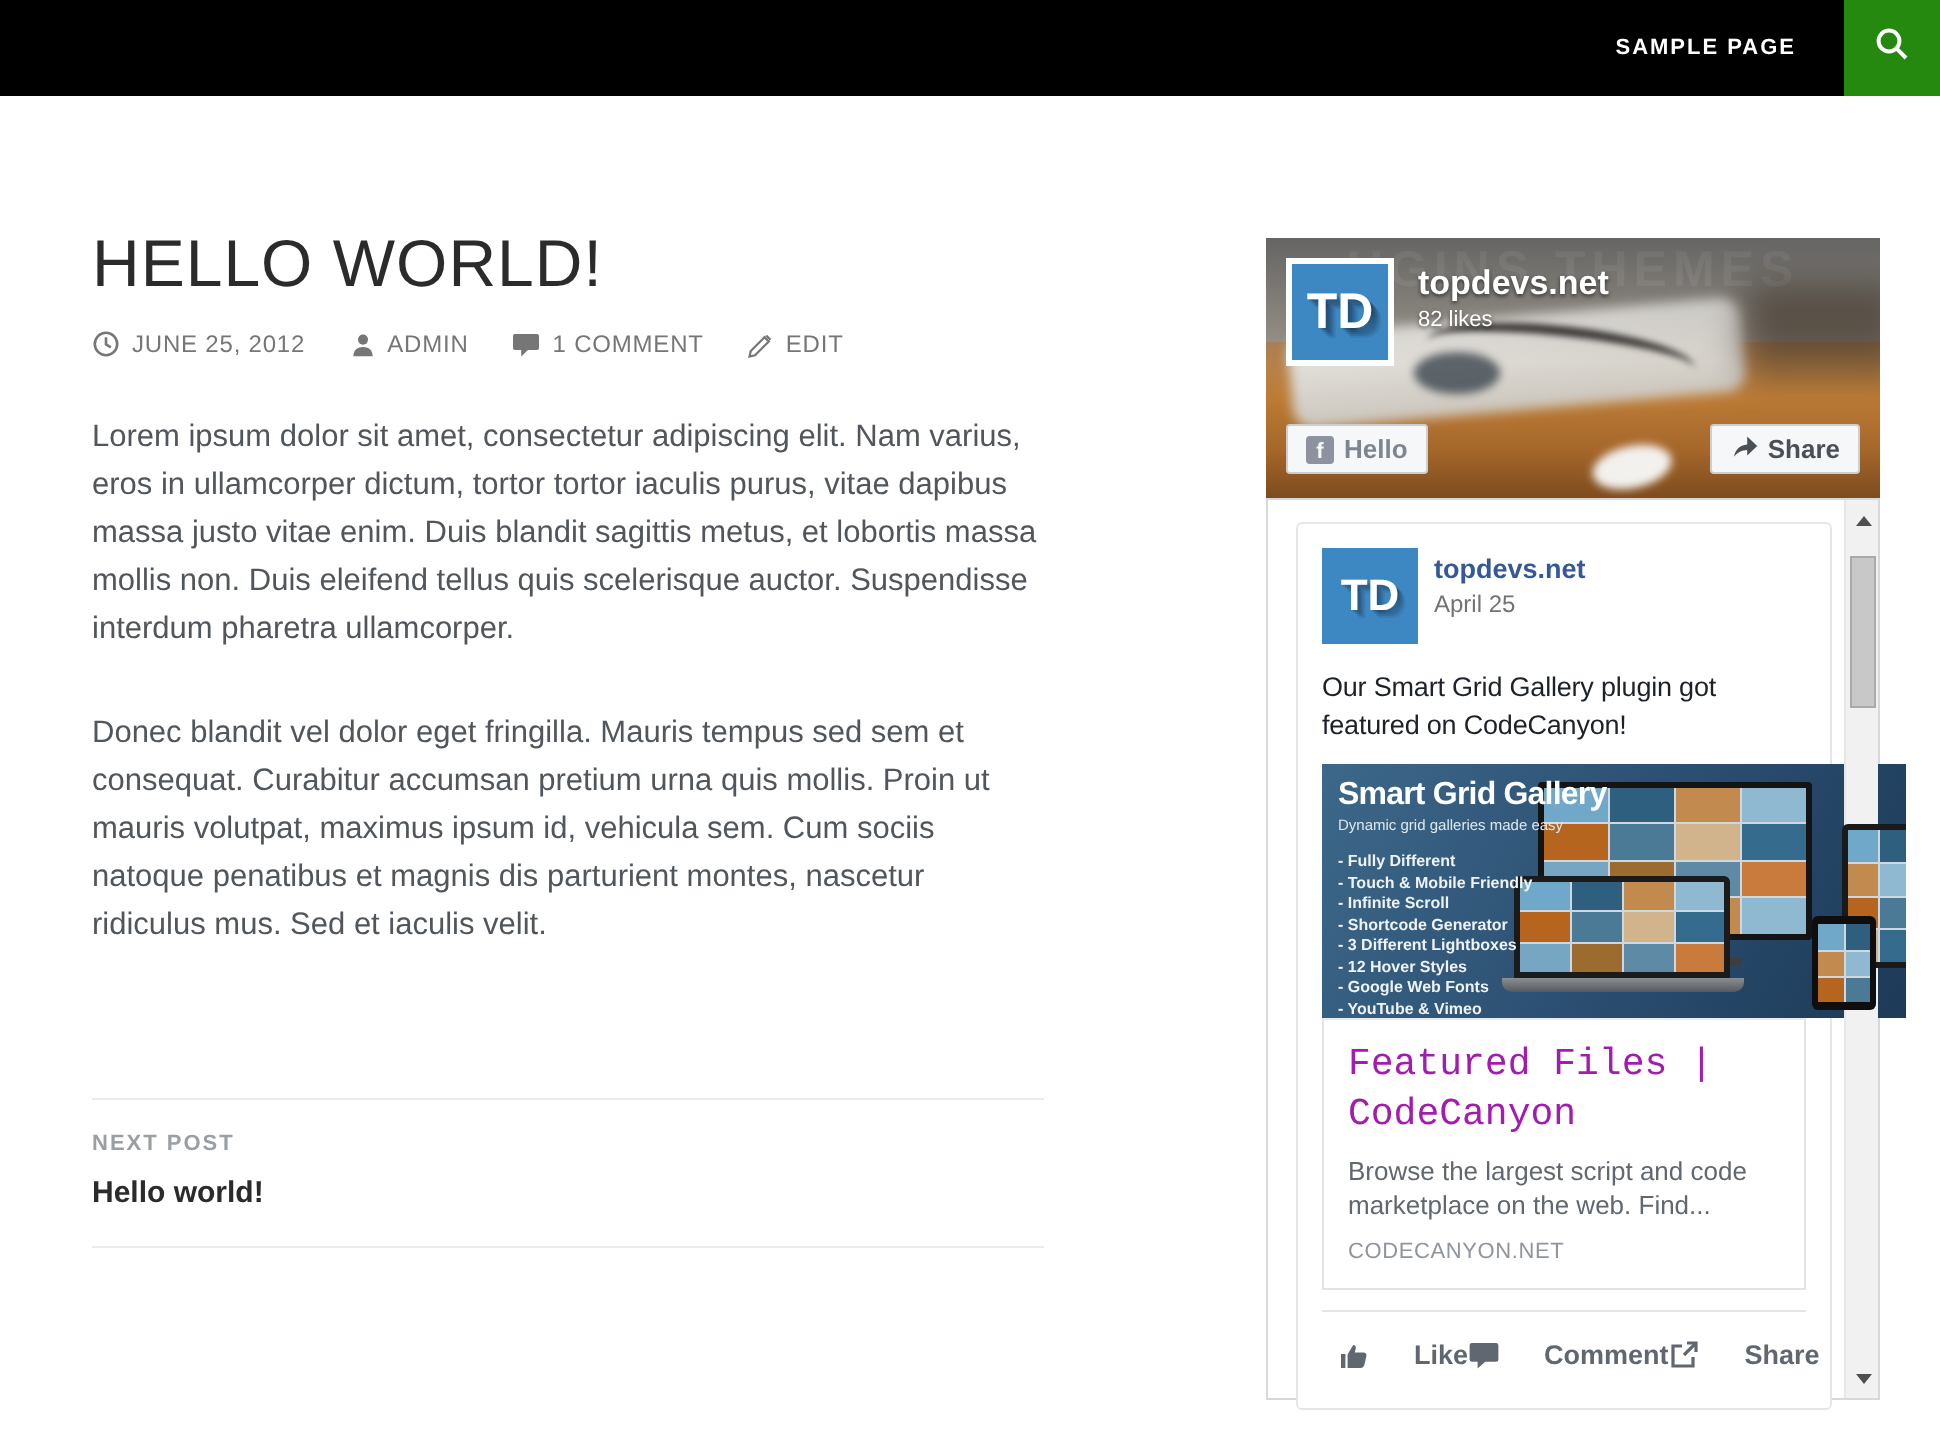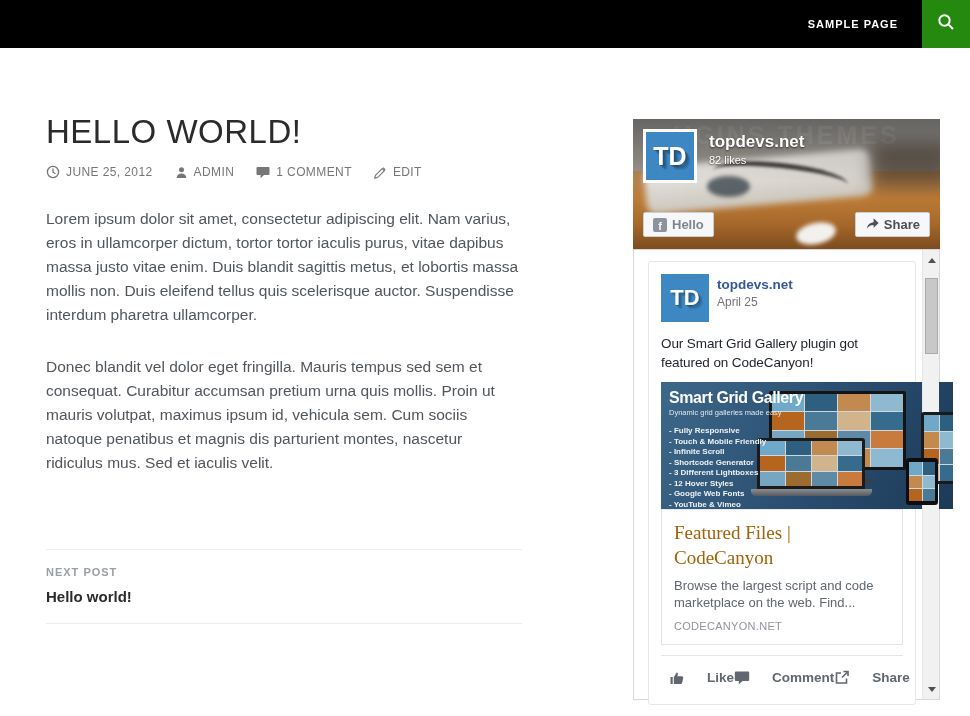--- a/index.html
+++ b/index.html
@@ -78,21 +78,21 @@
   .monitor-neck { position:absolute; right:34%; top:69%; width:9%; height:7%; background:#2e2e2e; z-index:0; }
   .monitor-base { position:absolute; right:28%; top:76%; width:21%; height:3.5%; background:#3d3d3d; border-radius:2px; z-index:0; }
   .laptop { position:absolute; left:33%; bottom:8%; width:37%; height:48%; z-index:2; }
   .laptop-screen { width:100%; height:84%; background:#1b1b1b; border-radius:3px 3px 0 0; padding:3px; }
   .laptop-base { position:relative; left:-6%; width:112%; height:7px; background:linear-gradient(#8a8f93,#565a5e); border-radius:0 0 5px 5px; }
   .phone { position:absolute; right:5%; bottom:3%; width:11%; height:37%; background:#0e0e0e; border-radius:3px; padding:4px 3px; z-index:4; }
   .tablet { position:absolute; right:-2%; top:24%; width:13%; height:56%; background:#1a1a1a; border-radius:3px; padding:3px; z-index:3; }
 
   
   .link-box { border:1px solid #e1e3e8; border-top:1px solid #e9ebee; padding:10px 12px 12px; width:242px; }
-  .lb-title { font-family:Liberation Serif, serif; font-size:19px; line-height:25px; color:#a16207; cursor:pointer; }
+  .lb-title { font-family:Liberation Mono, monospace; font-size:19px; line-height:25px; color:#a21caf; cursor:pointer; }
   .lb-desc { margin-top:7px; font-size:13px; line-height:17px; color:#606770; }
   .lb-domain { margin-top:9px; font-size:11px; letter-spacing:0.3px; color:#90949c; text-transform:uppercase; }
 
   .pc-stats { margin-top:13px; font-size:13px; color:#606770; cursor:pointer; }
   .pc-divider { margin-top:10px; border-top:1px solid #e5e5e5; }
   .pc-actions { display:flex; justify-content:space-between; align-items:center; height:42px; padding:0 8px; }
   .action-btn { display:flex; align-items:center; gap:22px; font-size:13.5px; font-weight:700; color:#616770; cursor:pointer; }
   .action-btn svg { display:block; }
 </style>
 </head>
@@ -207,21 +207,21 @@
         </div>
 
         <div class="pc-text">Our Smart Grid Gallery plugin got featured on CodeCanyon!</div>
 
         <div class="link-preview">
           <div class="banner">
             <div class="bn-left">
               <div class="bn-title">Smart Grid Gallery</div>
               <div class="bn-sub">Dynamic grid galleries made easy</div>
               <div class="bn-feats">
-                <div>- Fully Responsive</div>
+                <div>- Fully Different</div>
                 <div>- Touch &amp; Mobile Friendly</div>
                 <div>- Infinite Scroll</div>
                 <div>- Shortcode Generator</div>
                 <div>- 3 Different Lightboxes</div>
                 <div>- 12 Hover Styles</div>
                 <div>- Google Web Fonts</div>
                 <div>- YouTube &amp; Vimeo</div>
               </div>
 
             </div>

